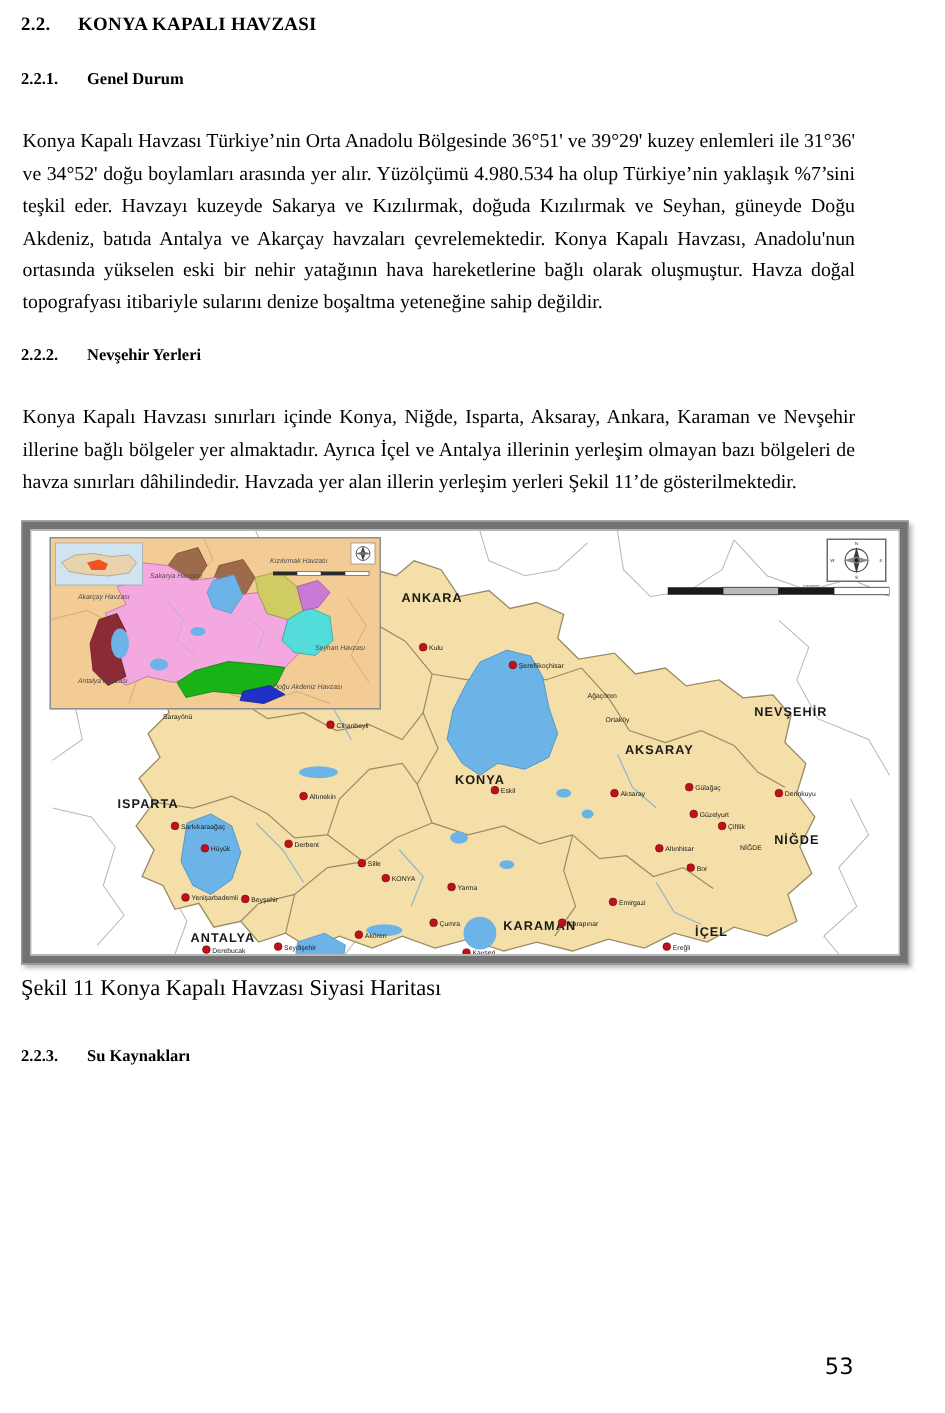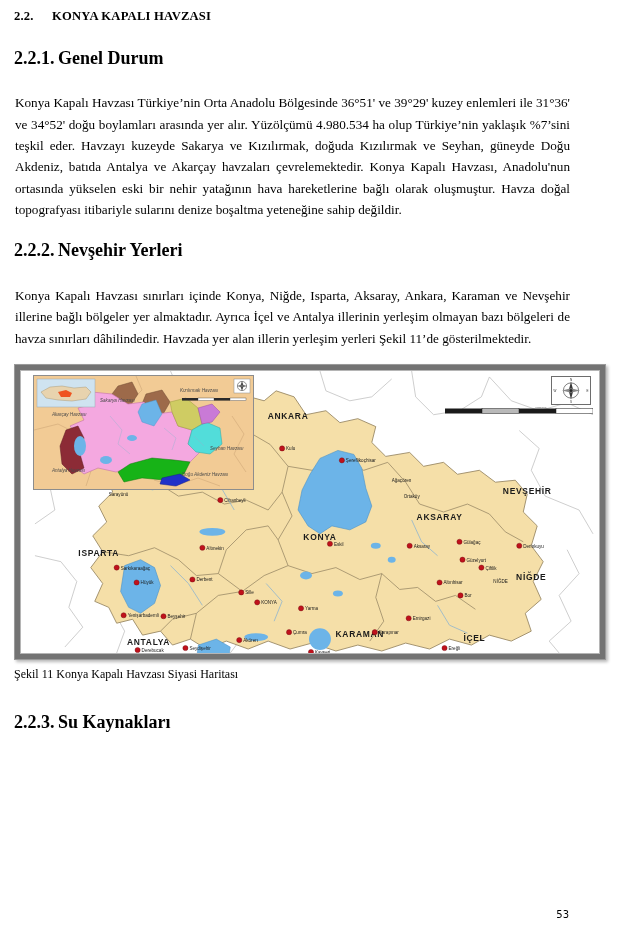--- a/index.html
+++ b/index.html
@@ -28,21 +28,21 @@
     letter-spacing: 0.2px;
     margin: 0;
     padding-top: 9px;
     line-height: 1.25;
   }
   .h2 .num {
     display: inline-block;
     width: 38px;
   }
   .h3 {
-    font-size: 18px;
+    font-size: 11px;
     font-weight: bold;
     margin: 0;
     line-height: 1.25;
   }
   .h3 .num {
     display: inline-block;
     width: 44px;
   }
   .para {
     font-size: 13.2px;
@@ -109,30 +109,30 @@
   .scalebar {
     position: absolute;
     right: 6px;
     top: 36px;
     width: 148px;
     height: 10px;
   }
   .scalebar svg { display: block; width: 100%; height: 100%; }
 
   .caption {
-    font-size: 12px;
+    font-size: 15px;
     line-height: 1.5;
     margin: 0;
     padding-top: 5px;
   }
   .page-number {
     position: absolute;
     right: 16px;
     bottom: 22px;
-    font-size: 10px;
+    font-size: 15px;
     font-family: "DejaVu Sans", "Liberation Sans", sans-serif;
   }
   .lbl-prov {
     font-family: "Liberation Sans", "DejaVu Sans", sans-serif;
     font-weight: bold;
     fill: #1a1a1a;
     letter-spacing: 0.7px;
   }
   .lbl-city {
     font-family: "Liberation Sans", "DejaVu Sans", sans-serif;

